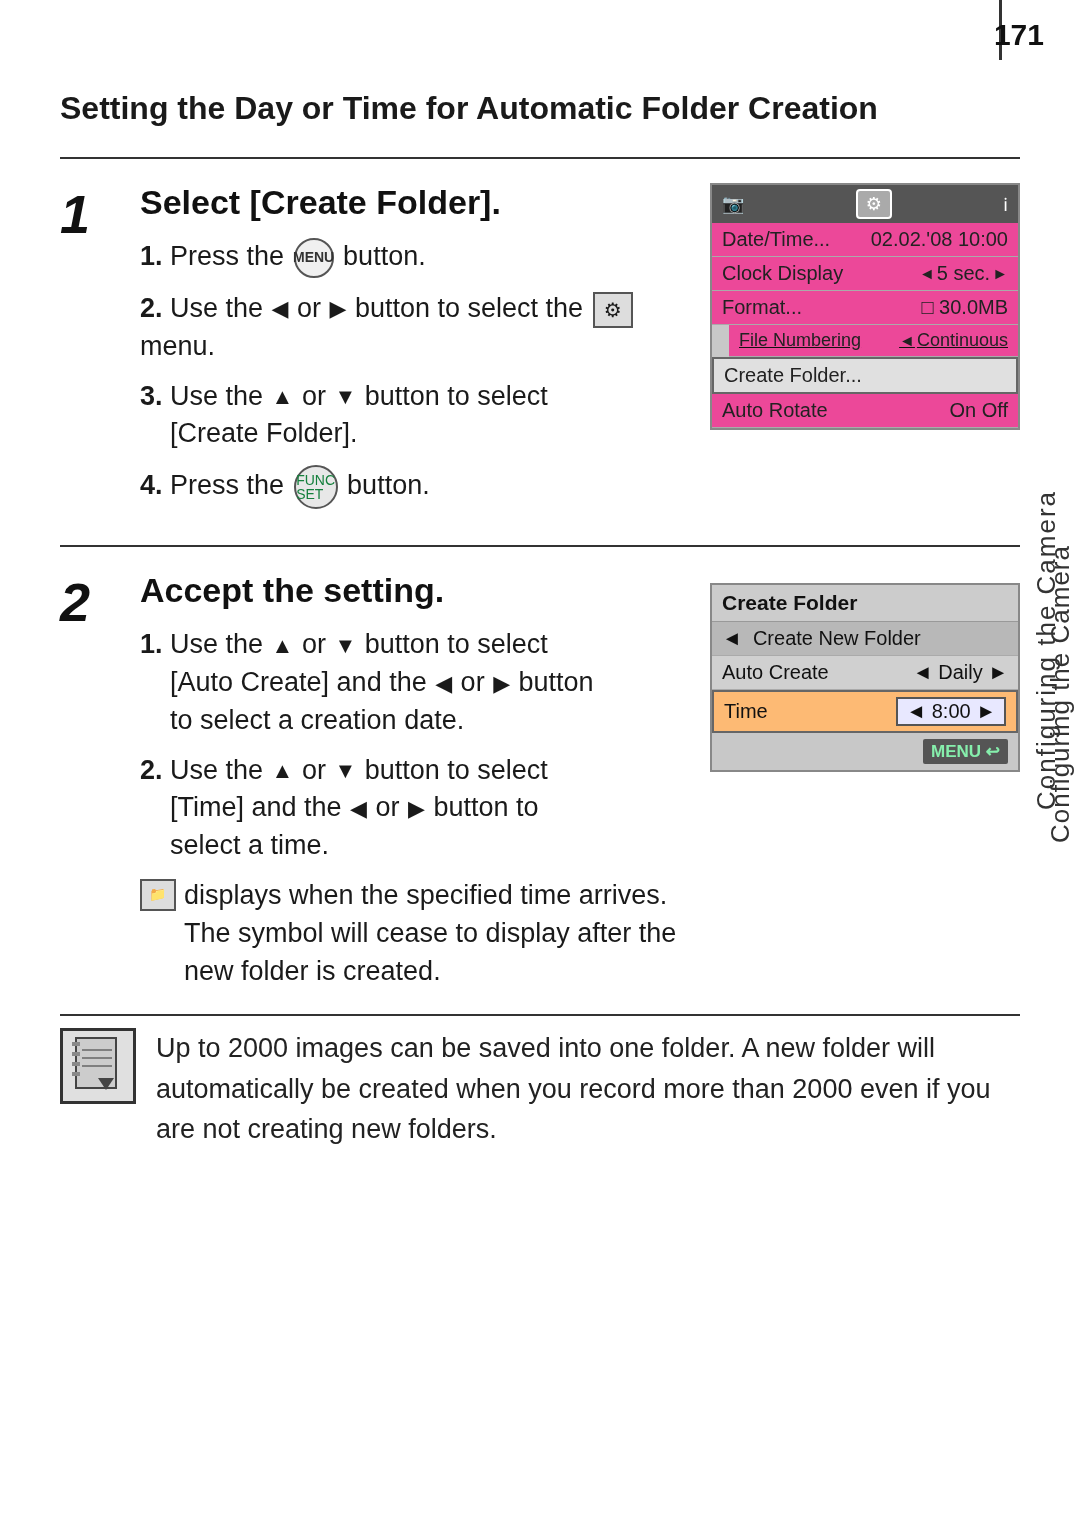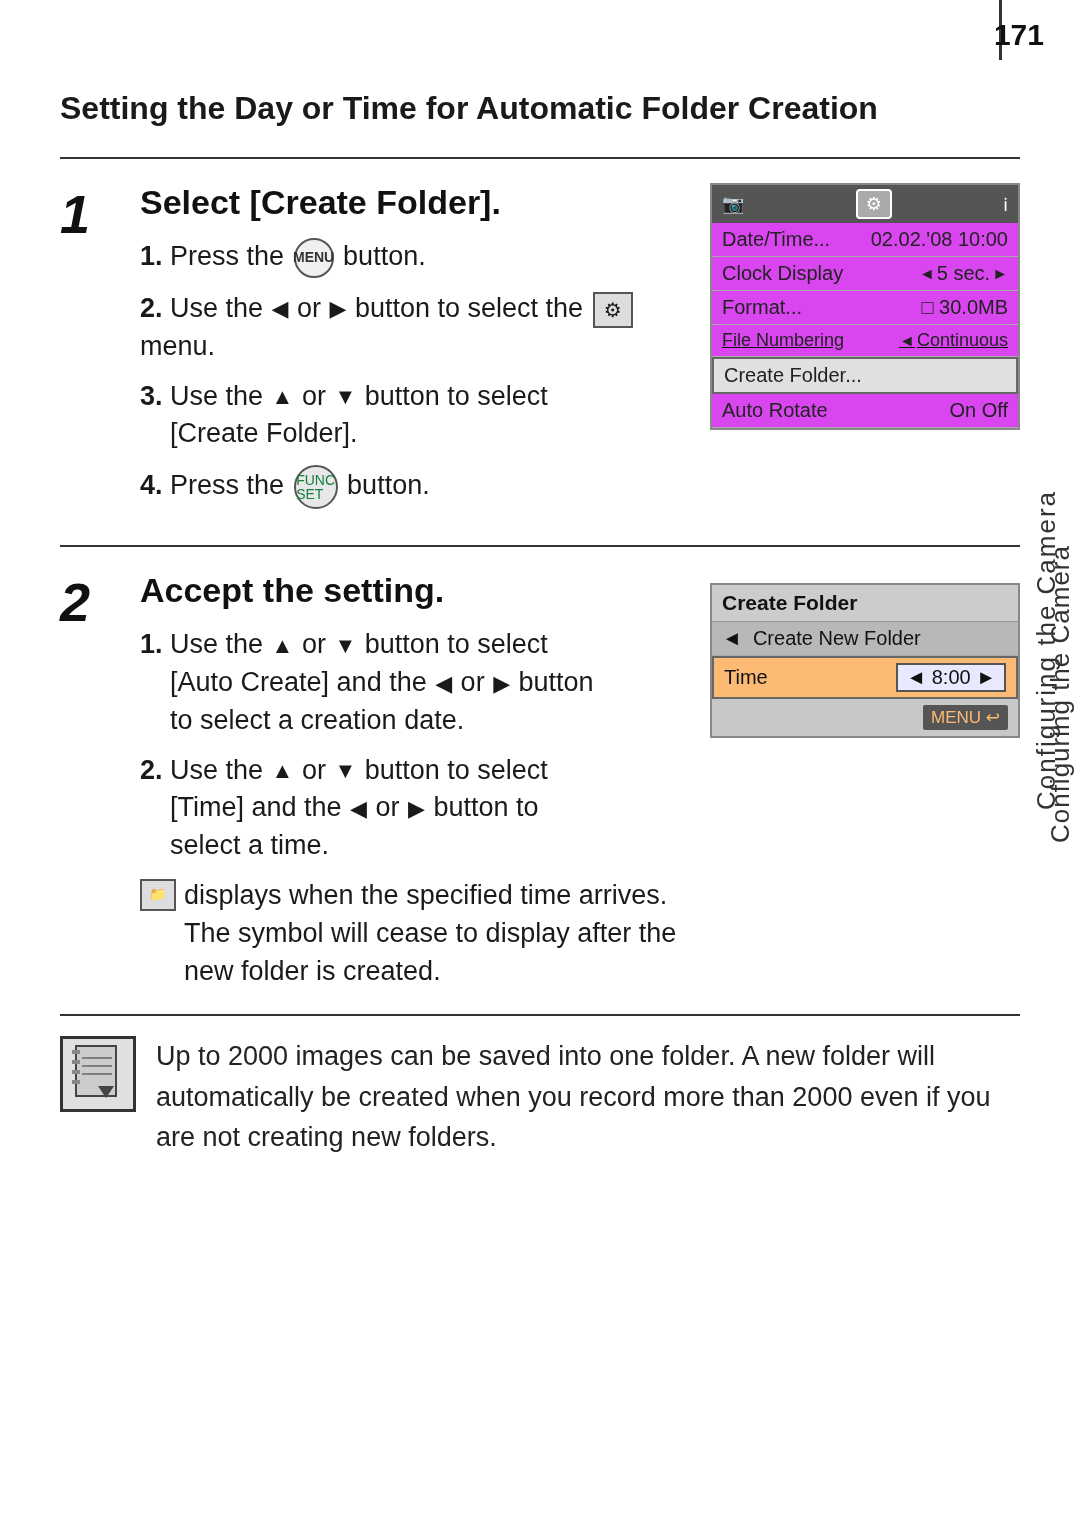--- a/index.html
+++ b/index.html
@@ -180,21 +180,21 @@
       color: #fff;
       font-size: 18px;
     }
 
     .screenshot-row {
       display: flex;
       align-items: center;
       justify-content: space-between;
       padding: 5px 10px;
       border-bottom: 1px solid #aaa;
-      background: #d946ef;
+      background: #ec4899;
       font-size: 20px;
     }
 
     .screenshot-row.highlighted {
       background: #e8e8ff;
       border: 2px solid #888;
     }
 
     .screenshot-row .row-label {
       color: #222;
@@ -257,24 +257,25 @@
 
     .screenshot2-footer {
       display: flex;
       justify-content: flex-end;
       padding: 6px 10px;
       background: #c8c8c8;
     }
 
     .menu-btn-small {
       background: #555;
-      color: #fdba74;
+      color: #86efac;
       font-size: 17px;
       padding: 2px 8px;
       border-radius: 2px;
+      font-weight: bold;
     }
 
     
     .note-section {
       margin: 28px 60px 0 60px;
       display: flex;
       flex-direction: row;
       gap: 20px;
     }
 
@@ -397,21 +398,21 @@
           <span class="row-value arrow-val">
             <span class="tri-left">◄</span>
             5 sec.
             <span class="tri-right">►</span>
           </span>
         </div>
         <div class="screenshot-row">
           <span class="row-label">Format...</span>
           <span class="row-value">□ 30.0MB</span>
         </div>
-        <div class="screenshot-row" style="font-size:18px; text-decoration: underline;">
+        <div class="screenshot-row" style="font-size:18px; text-decoration: underline; margin-left: 17px;">
           <span class="row-label">File Numbering</span>
           <span class="row-value arrow-val">
             <span class="tri-left">◄</span>
             Continuous
           </span>
         </div>
         <div class="screenshot-row highlighted" style="border: 2px solid #666; background: #e0e0e0;">
           <span class="row-label">Create Folder...</span>
           <span class="row-value"></span>
         </div>
@@ -454,38 +455,42 @@
         <span>displays when the specified time arrives. The symbol will cease to display after the new folder is created.</span>
       </div>
     </div>
 
     <div class="section-screenshot">
       <div class="screenshot2-panel">
         <div class="screenshot2-title">Create Folder</div>
         <div class="screenshot2-row create-new">
           <span>◄ &nbsp;Create New Folder</span>
         </div>
+        <div class="screenshot2-row auto-create">
+          <span>Auto Create</span>
+          <span>◄ Daily ►</span>
+        </div>
         <div class="screenshot2-row time-row" style="background: #fdba74; border: 2px solid #666;">
           <span>Time</span>
           <span style="border: 2px solid #555; padding: 1px 8px; background: #e8e8ff;">◄ 8:00 ►</span>
         </div>
         <div class="screenshot2-footer">
           <span class="menu-btn-small">MENU ↩</span>
         </div>
       </div>
     </div>
   </div>
 
 </div>
 
 <div style="position:absolute; right: 18px; top: 400px; writing-mode: vertical-rl; text-orientation: mixed; transform: rotate(180deg); font-size: 26px; color: #333; letter-spacing: 2px; height: 500px; display: flex; align-items: center; justify-content: center;">
   <span>Configuring the Camera</span>
 </div>
 
-<div class="note-section" style="margin-top: 20px;">
+<div class="note-section" style="margin-top: 12px;">
   <div class="note-icon" style="position:relative; width:76px; height:76px; border:3px solid #333; background:#e0e0e0; display:flex; align-items:center; justify-content:center; flex-shrink:0;">
 
     <svg width="56" height="60" viewBox="0 0 56 60">
       <rect x="6" y="2" width="40" height="50" fill="#ccc" stroke="#444" stroke-width="2"></rect>
       <rect x="2" y="6" width="8" height="4" fill="#888"></rect>
       <rect x="2" y="16" width="8" height="4" fill="#888"></rect>
       <rect x="2" y="26" width="8" height="4" fill="#888"></rect>
       <rect x="2" y="36" width="8" height="4" fill="#888"></rect>
       <line x1="12" y1="14" x2="42" y2="14" stroke="#666" stroke-width="1.5"></line>
       <line x1="12" y1="22" x2="42" y2="22" stroke="#666" stroke-width="1.5"></line>

